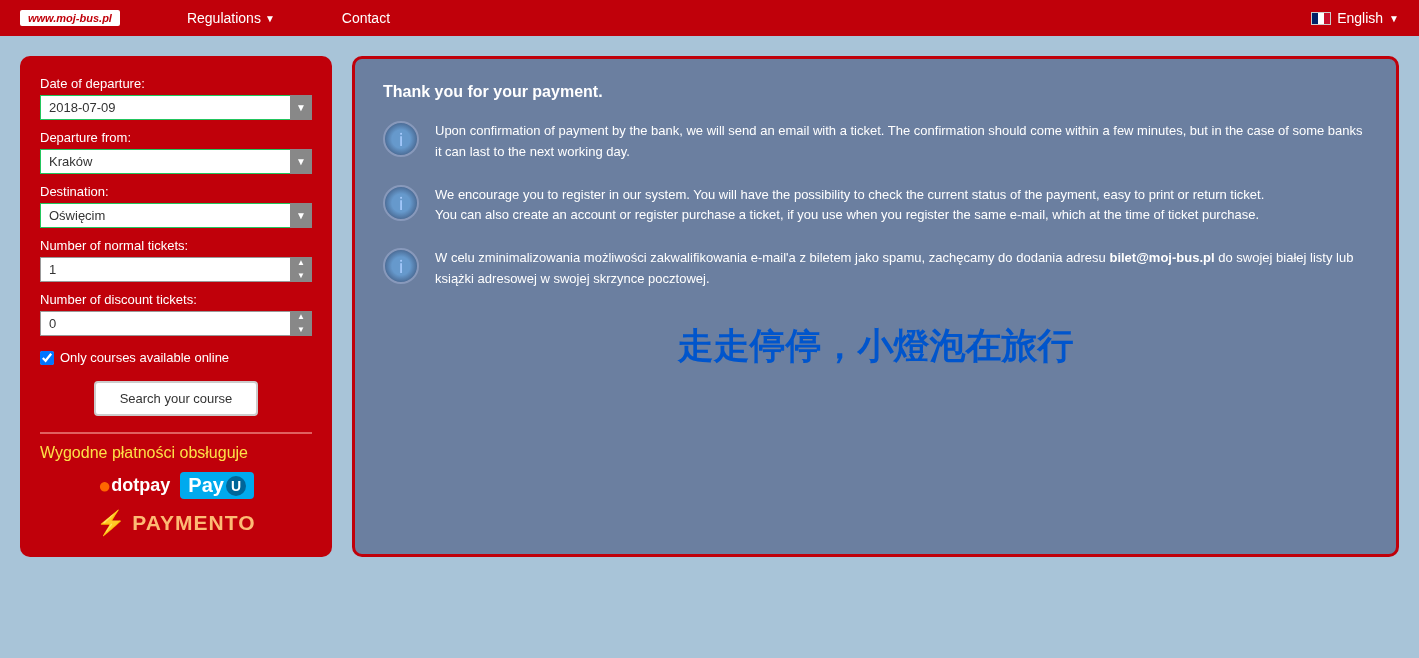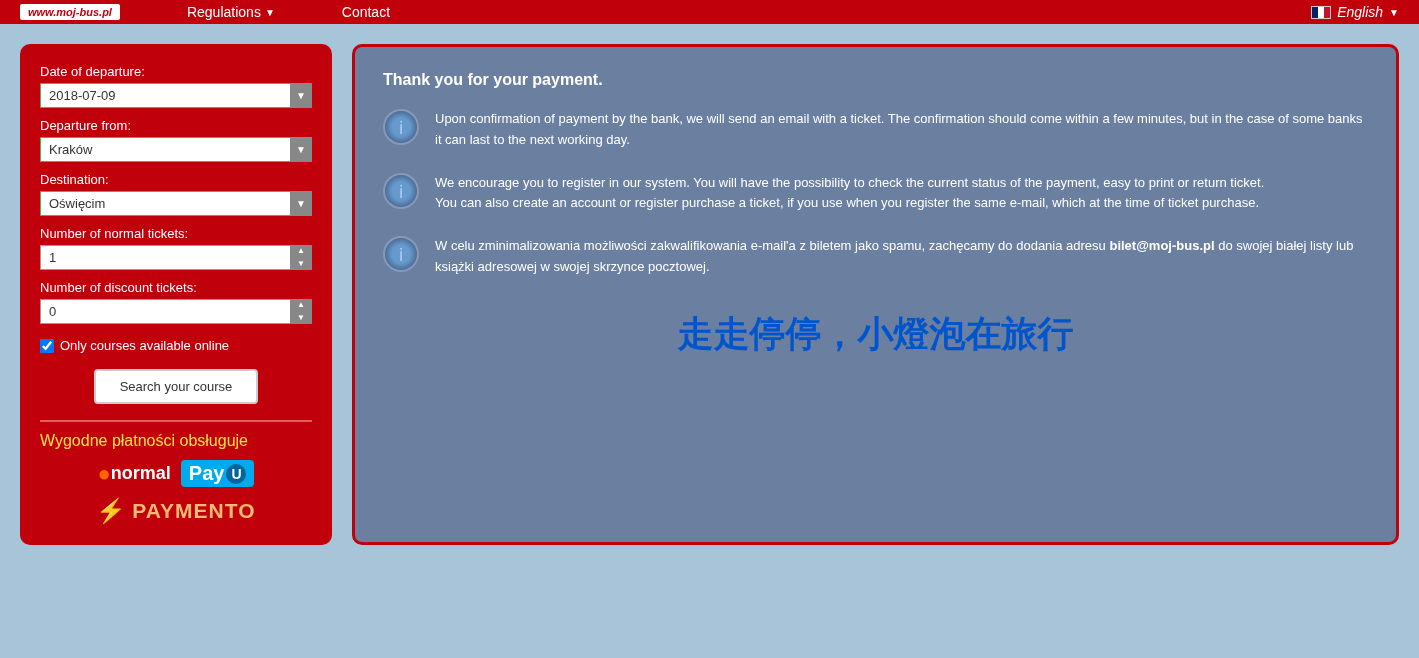--- a/index.html
+++ b/index.html
@@ -9,21 +9,21 @@
       min-height: 658px;
       font-size: 14px;
     }
 
     
     .navbar {
       background: #c0000a;
       display: flex;
       align-items: center;
       padding: 0 20px;
-      height: 24px;
+      height: 36px;
       position: relative;
     }
     .navbar-logo {
       background: white;
       padding: 2px 8px;
       border-radius: 2px;
       font-size: 11px;
       font-weight: bold;
       color: #c0000a;
       margin-right: 30px;
@@ -48,21 +48,20 @@
       gap: 4px;
       margin-left: 37px;
     }
     .nav-right {
       margin-left: auto;
       display: flex;
       align-items: center;
       gap: 6px;
       color: white;
       font-size: 14px;
-      font-style: italic;
     }
     .flag-icon {
       width: 20px;
       height: 13px;
       display: inline-block;
       background: linear-gradient(to right, #012169 33%, white 33%, white 66%, #c8102e 66%);
       border: 1px solid #ccc;
       position: relative;
       overflow: hidden;
     }
@@ -393,21 +392,21 @@
       <span>Search your course</span>
     </button>
 
     <hr class="divider">
 
     <div class="payment-label">Wygodne płatności obsługuje</div>
 
     <div class="payment-logos">
       <div class="dotpay-logo">
         <span style="color:#ff6600; font-size:22px;">●</span>
-          <span>normal</span>
+          <span>dotpay</span>
       </div>
       <div class="payu-logo">
         <span>Pay</span>
           <span class="payu-u">U</span>
       </div>
     </div>
 
     <div class="paymento-logo">
       <span class="paymento-icon">⚡</span>
       <span class="paymento-text">PAYMENTO</span>

